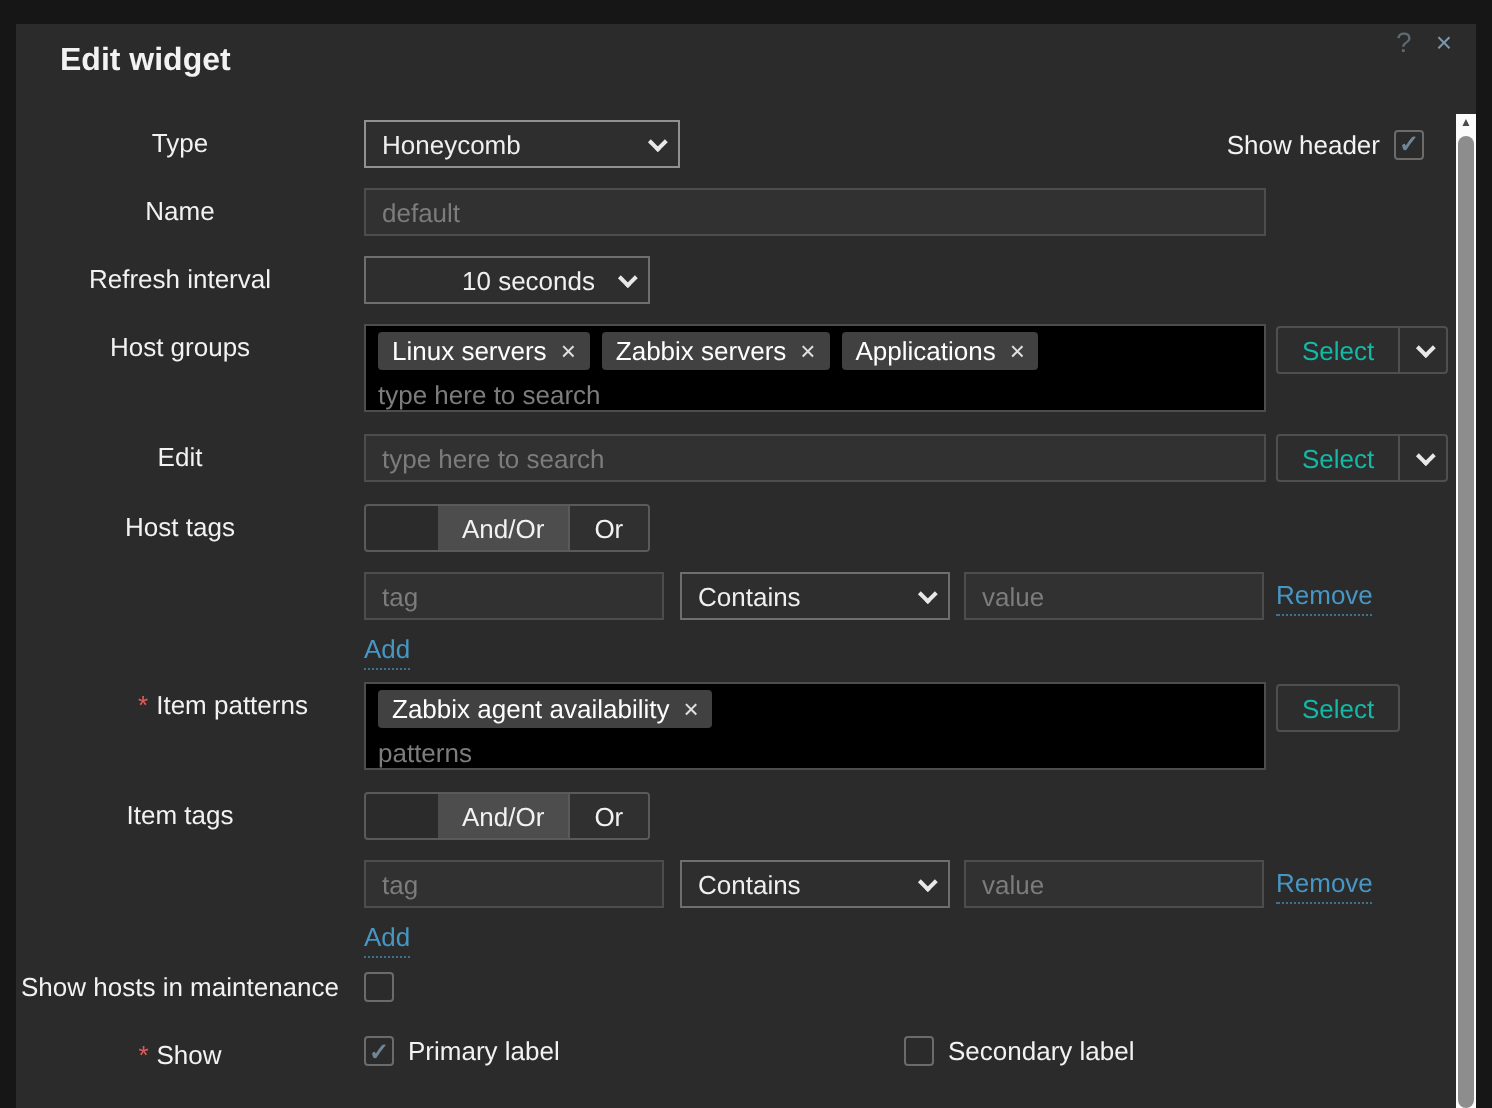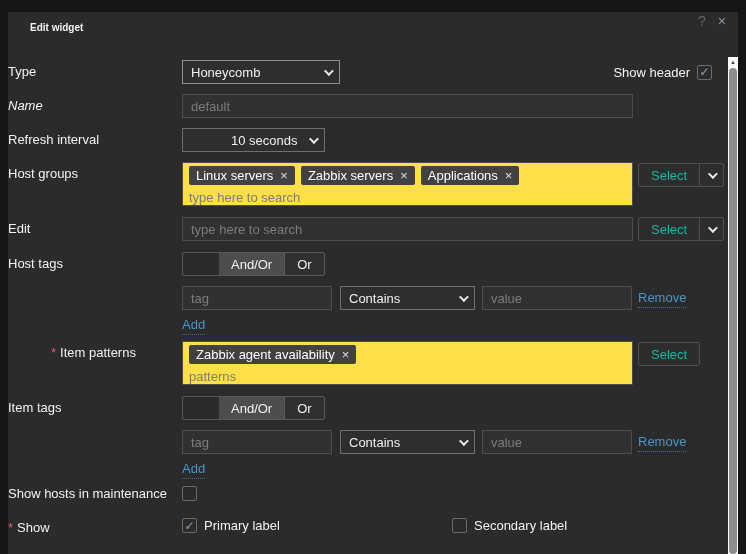--- a/index.html
+++ b/index.html
@@ -9,29 +9,29 @@
     font-family:"Liberation Sans", sans-serif;
     font-size:13px;
     color:#f2f2f2;
   }
   .dialog {
     position:absolute; left:8px; top:12px; width:730px; height:542px;
     background:#2b2b2b;
   }
   .dlg-title {
     position:absolute; left:22px; top:10px;
-    font-size:10px; font-weight:bold; color:#f2f2f2;
+    font-size:16px; font-weight:bold; color:#f2f2f2;
   }
   .dlg-icons { position:absolute; top:1px; right:12px; display:flex; gap:12px; }
   .dlg-icons span { font-size:14px; cursor:pointer; line-height:16px; }
   .help-ic { color:#5d6a73; }
   .close-ic { color:#7e99ad; font-size:16px; }
 
   .row-label {
-    position:absolute; left:0; width:164px; text-align:left;
+    position:absolute; left:0; width:164px; text-align:center;
     color:#f2f2f2; line-height:24px; white-space:nowrap;
   }
   .req { color:#e45959; margin-right:4px; }
 
   .tinput {
     position:absolute; height:24px; background:#313131;
     border:1px solid #4d4d4d; color:#f2f2f2; padding:0 8px;
     font-family:"Liberation Sans", sans-serif; font-size:13px; outline:none;
   }
   .tinput::placeholder { color:#7c7c7c; opacity:1; }
@@ -43,21 +43,21 @@
   }
   .zselect.focused { border-color:#919191; }
   .zselect .chev { margin-left:auto; }
   .chev {
     width:7px; height:7px; border-right:2px solid #e8e8e8;
     border-bottom:2px solid #e8e8e8; transform:rotate(45deg) translateY(-2px);
     display:inline-block;
   }
 
   .mselect {
-    position:absolute; background:#fde047; border:1px solid #4d4d4d;
+    position:absolute; background:#000000; border:1px solid #4d4d4d;
     padding:3px 6px;
   }
   .chips { display:flex; gap:6px; }
   .chip {
     background:#414141; color:#ffffff; height:19px; display:flex;
     align-items:center; gap:7px; padding:0 7px; border-radius:2px;
     white-space:nowrap; font-size:13px;
   }
   .chip-x { color:#e0e0e0; cursor:pointer; font-size:13px; }
   .ms-ph { color:#7c7c7c; margin-top:4px; line-height:17px; }
@@ -130,21 +130,21 @@
     <span>Honeycomb</span>
     <span class="chev"></span>
   </div>
   <div class="cb-row" style="top:48px; right:26px; height:24px;">
     <span style="color:#f2f2f2;">Show header</span>
     <span class="cbox">
         <span class="mark">✓</span>
       </span>
   </div>
 
-  <div class="row-label" style="top:82px;font-style:italic;">Name</div>
+  <div class="row-label" style="top:82px;">Name</div>
   <input class="tinput" style="left: 174px; top: 82px; width: 451px;" placeholder="default">
 
   <div class="row-label" style="top:116px;">Refresh interval</div>
   <div class="zselect" style="left:174px; top:116px; width:143px;padding-left:48px;">
     <span>10 seconds</span>
     <span class="chev"></span>
   </div>
 
   <div class="row-label" style="top:150px;">Host groups</div>
   <div class="mselect" style="left:174px; top:150px; width:451px; height:44px;">

